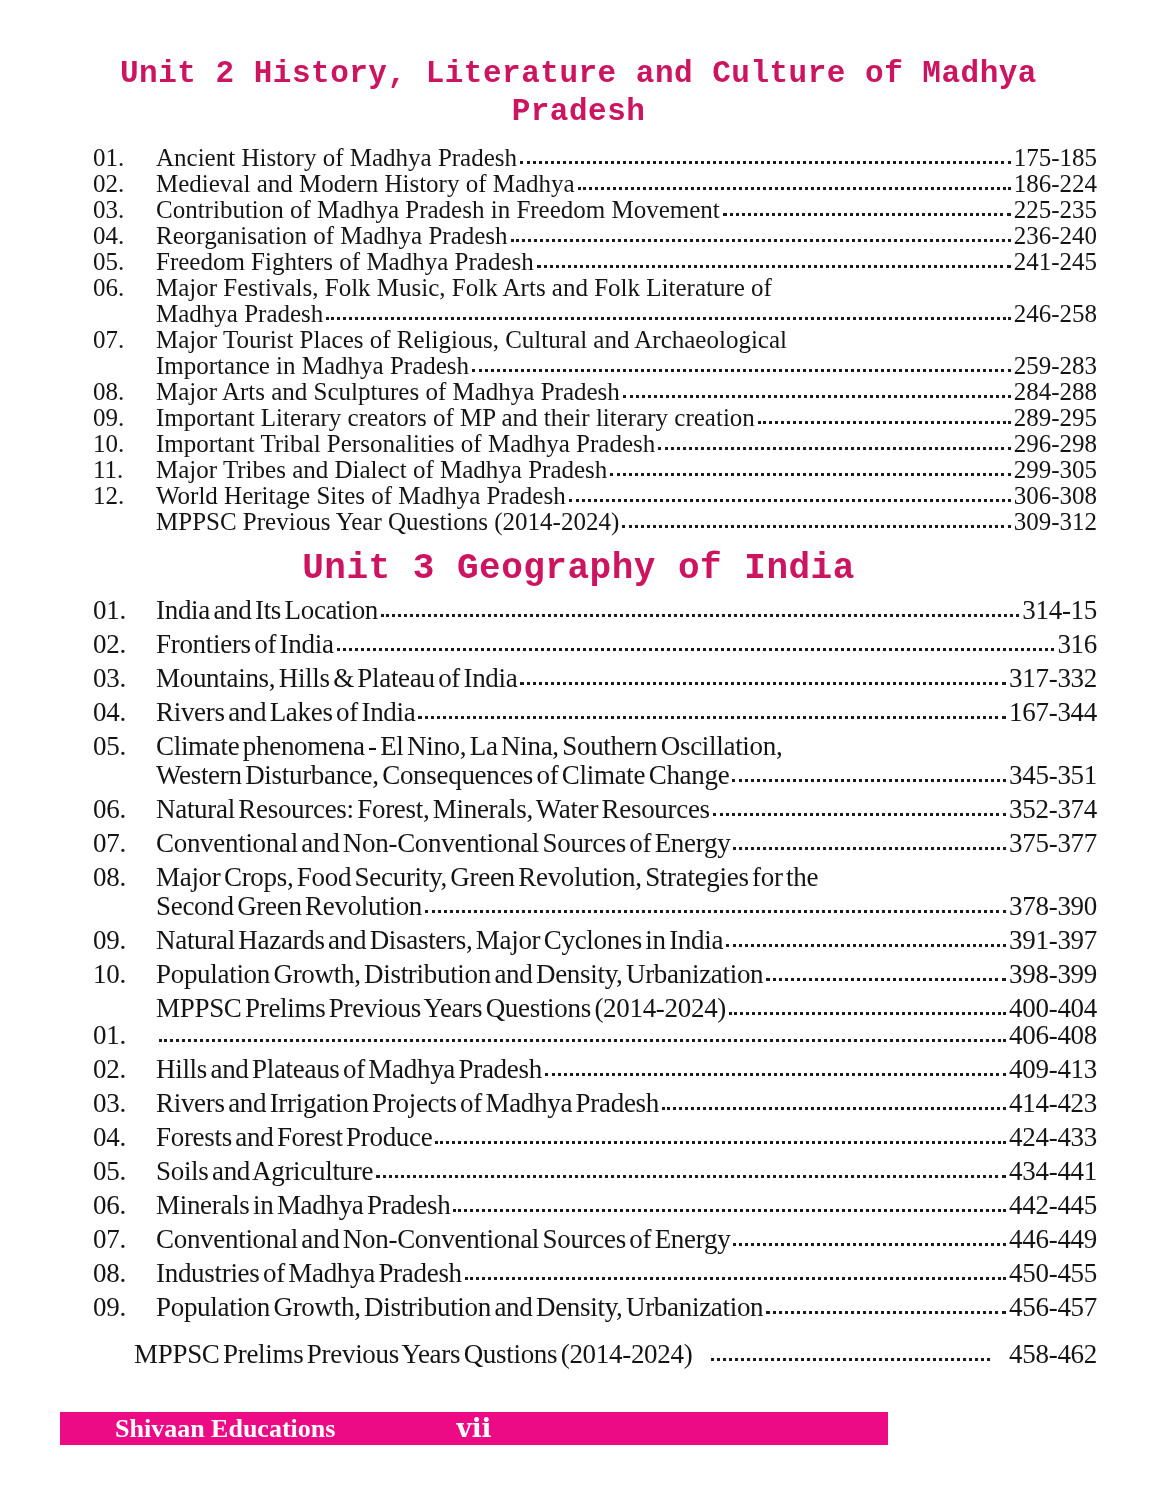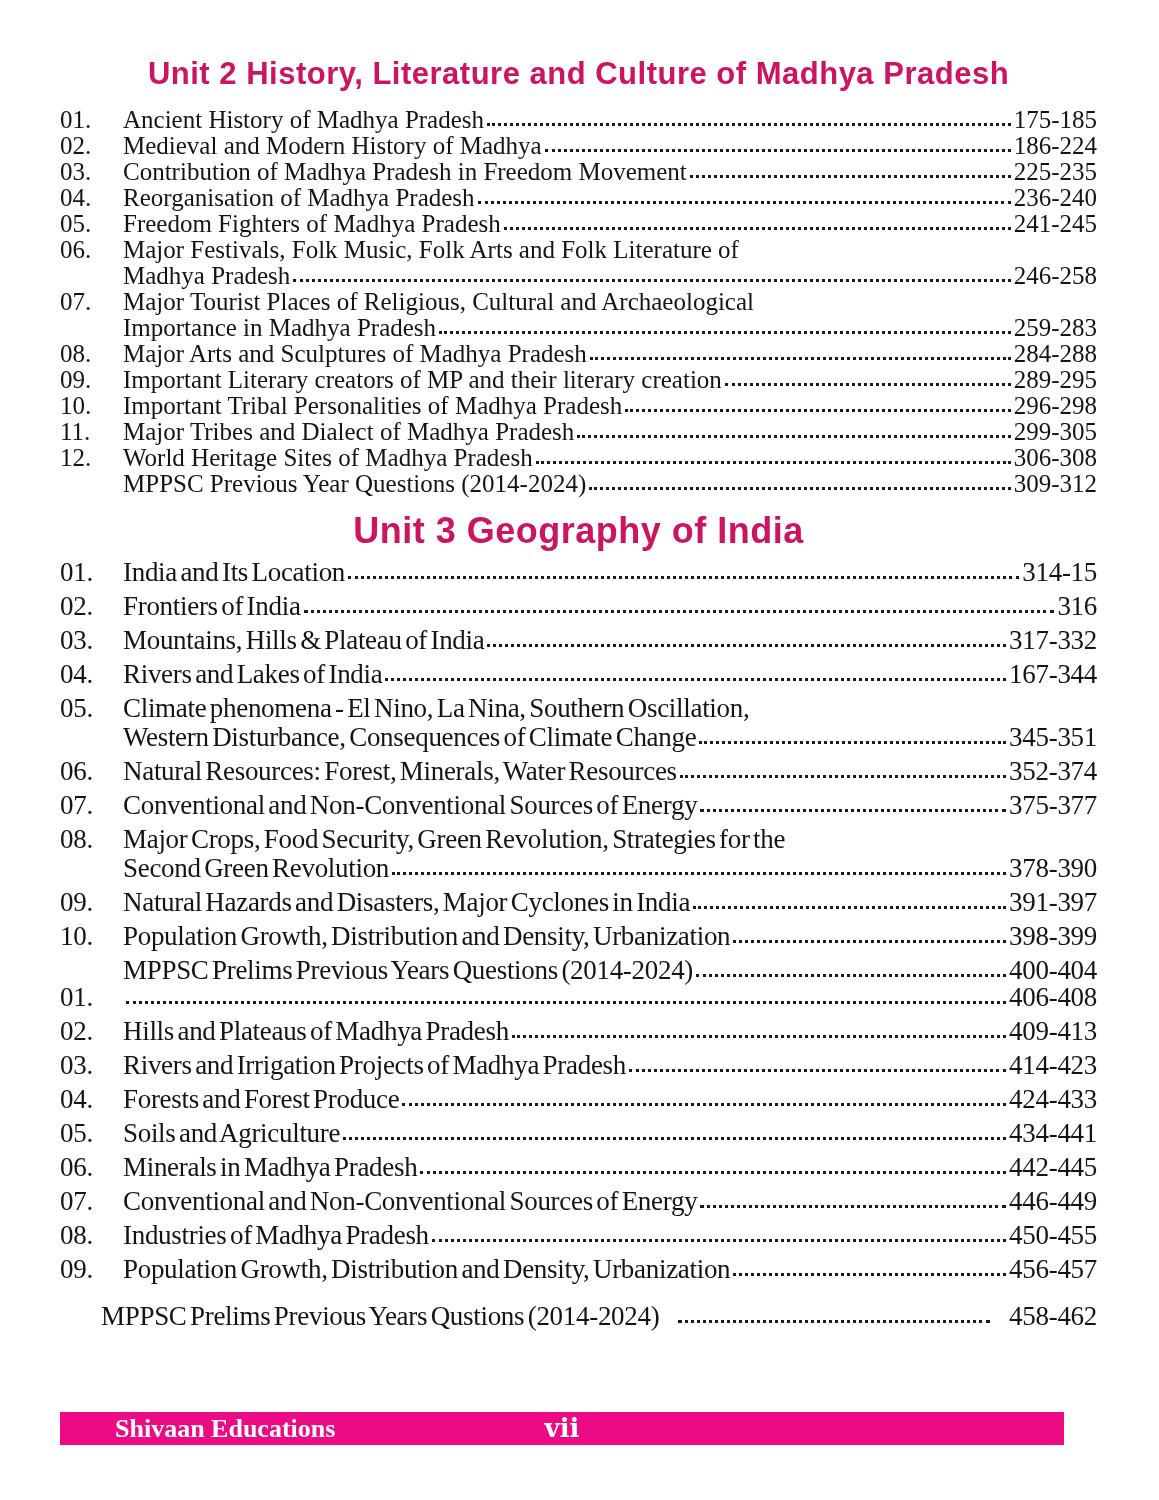--- a/index.html
+++ b/index.html
@@ -8,31 +8,31 @@
     width: 1159px; height: 1500px; position: relative;
     font-family: "Liberation Serif", serif;
     color: #141414;
   }
   .page { position: absolute; inset: 0; background: #ffffff; overflow: hidden; }
   .content { padding: 0 62px 0 60px; display: flow-root; }
   .toc-section { display: flow-root; }
 
   .section-title {
     text-align: center;
-    font-family: Liberation Sans, sans-serif;
+    font-family: Liberation Mono, monospace;
     font-weight: 700;
     color: var(--heading-pink, #CC1460);
     margin: 0;
     letter-spacing: 0.5px;
   }
   .sec-0 .section-title { font-size: 31px; line-height: 38px; margin: 55px 0 14px; }
   .sec-1 .section-title { font-size: 36px; line-height: 38px; margin: 15px 0 9px;  }
   .sec-2 .section-title { font-size: 30px; line-height: 38px; margin: 39px 0 0;   }
 
-  .row { display: flex; align-items: baseline; }
+  .row { display: flex; align-items: baseline; margin-left: 33px; }
   .num   { flex: 0 0 63px; }
   .title { flex: 0 1 auto; white-space: nowrap; }
   .leader {
     flex: 1 1 8px; min-width: 8px; height: 1px;
     align-self: flex-end;
     border-bottom: 3px dotted #1b1b1b;
     margin: 0 3px 7px 3px;
   }
   .pages { flex: 0 0 auto; white-space: nowrap; }
 
@@ -44,21 +44,21 @@
   .sec-1 .row { margin-top: 7px; }
   .sec-1 .row.cont { margin-top: 2px; }
   .sec-1 .items .row:first-child { margin-top: 0; }
   .sec-2 .row { margin-top: 7px; }
   .sec-2 .items .row:first-child { margin-top: 0; }
   .row.gap-before { margin-top: 20px; gap: 16px; }
   .row.outdent .num { flex-basis: 25px; }
 
   .footer-bar {
     position: absolute; left: 60px; top: 1412px;
-    width: 1004px; height: 33px;
+    width: 828px; height: 33px;
     background: var(--footer-pink, #EC0B84);
     color: #ffffff; font-weight: 700;
   }
   .publisher {
     position: absolute; left: 55px; top: 1px;
     font-size: 26px; line-height: 31px;
     font-family: "Liberation Serif", serif;
   }
   .folio {
     position: absolute; left: 50%; transform: translateX(-50%); top: 1px;

